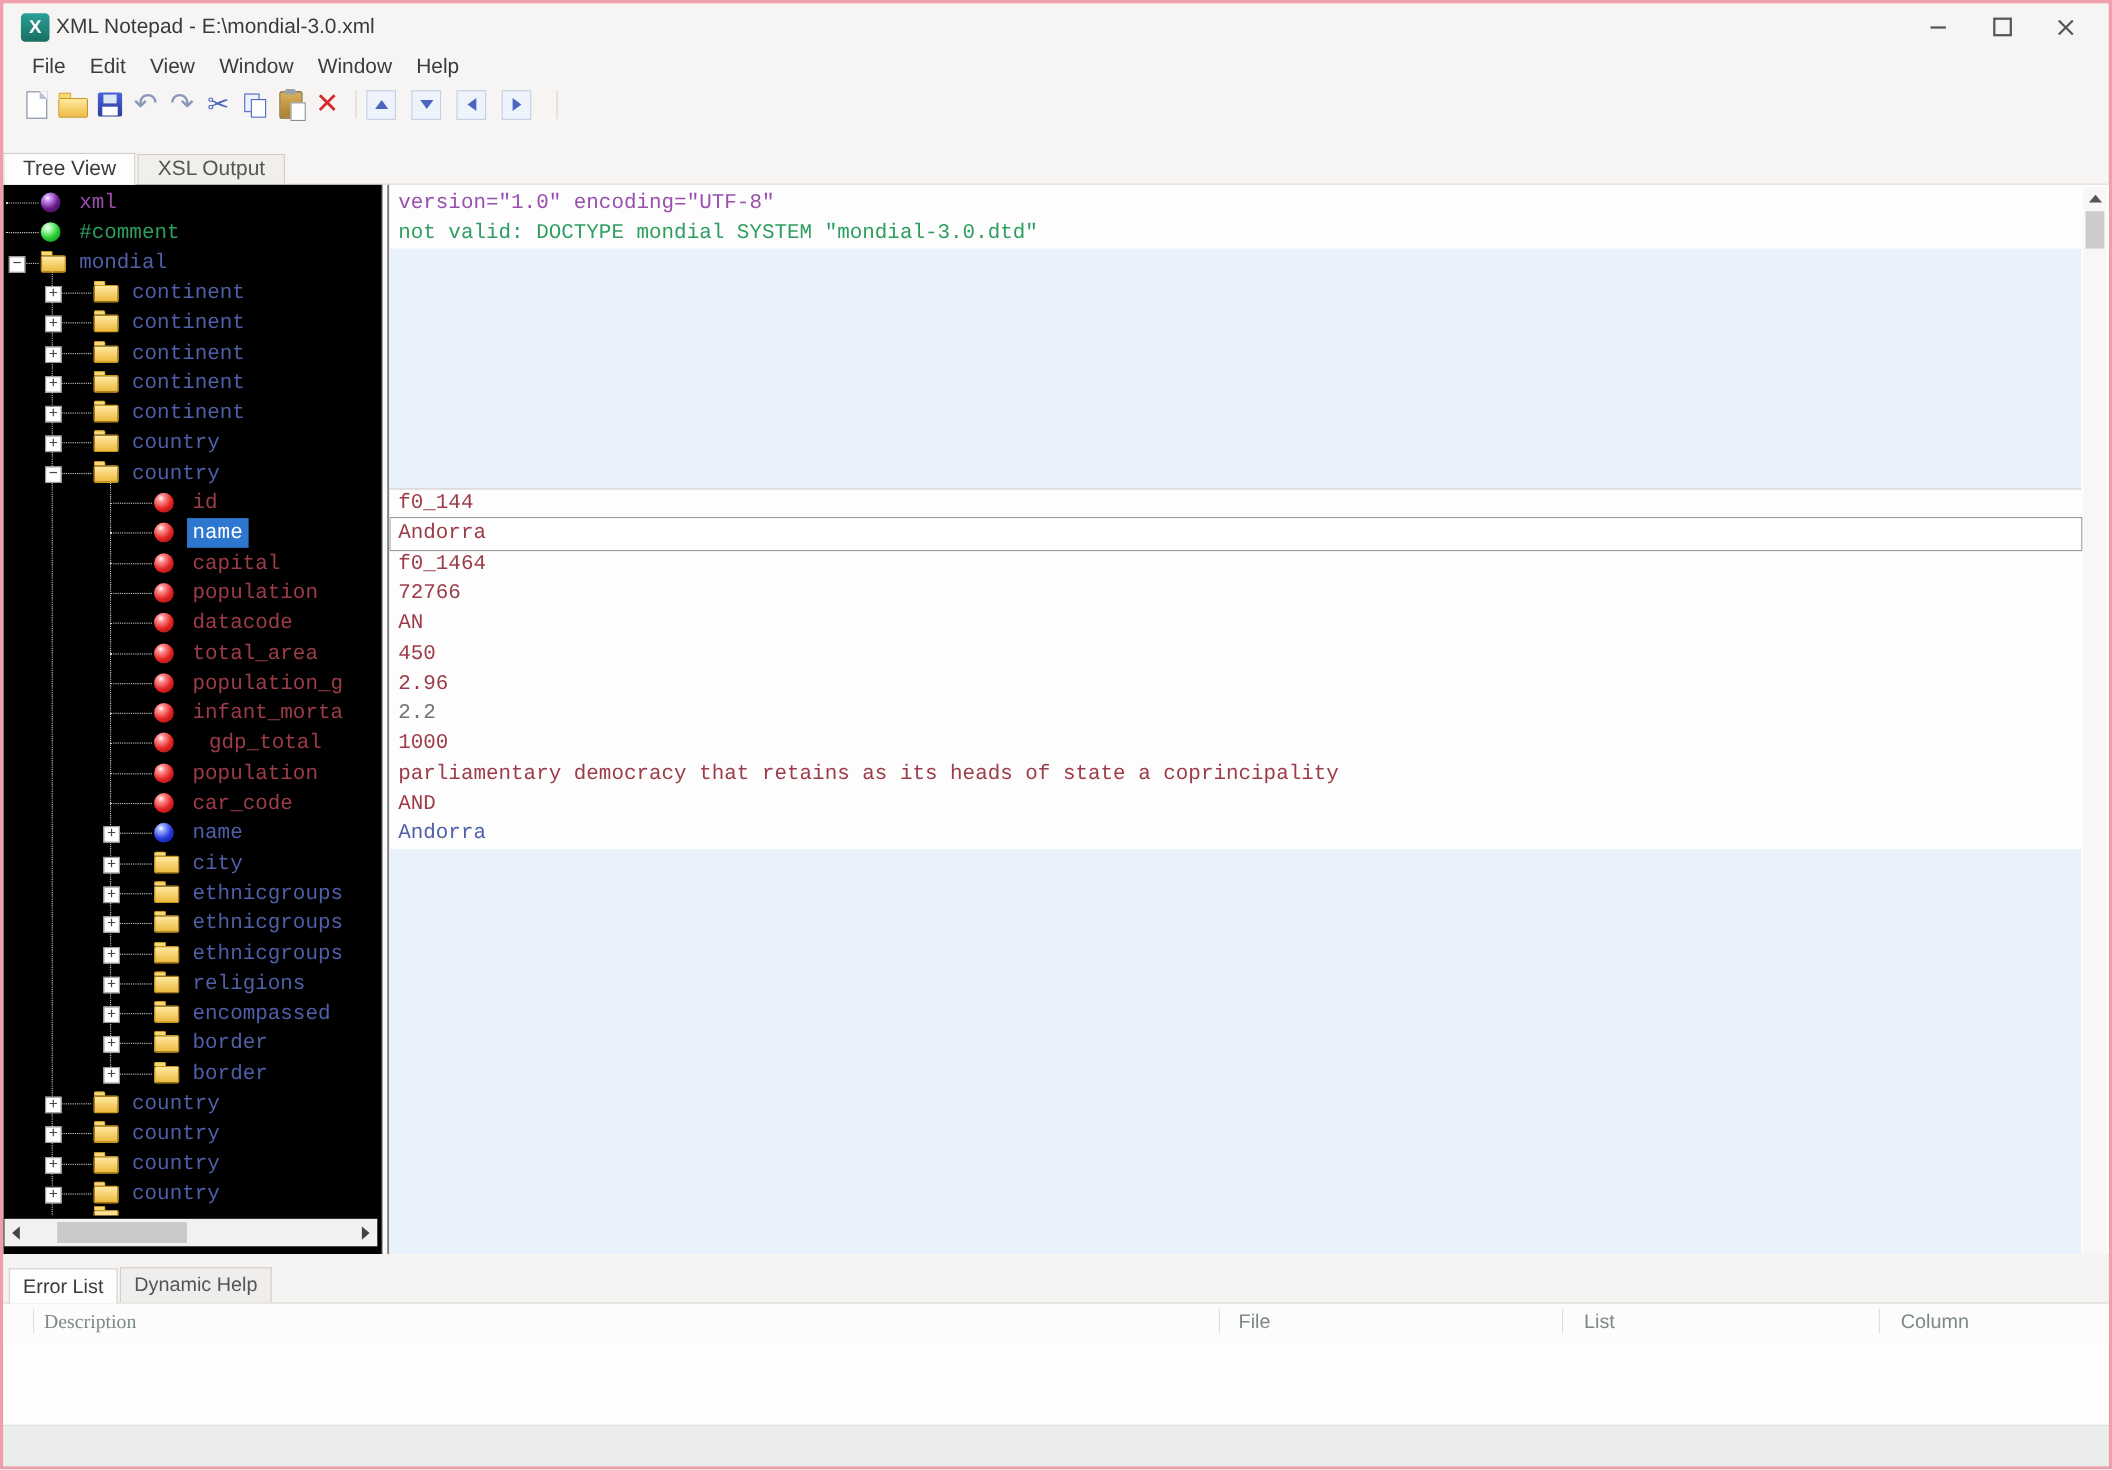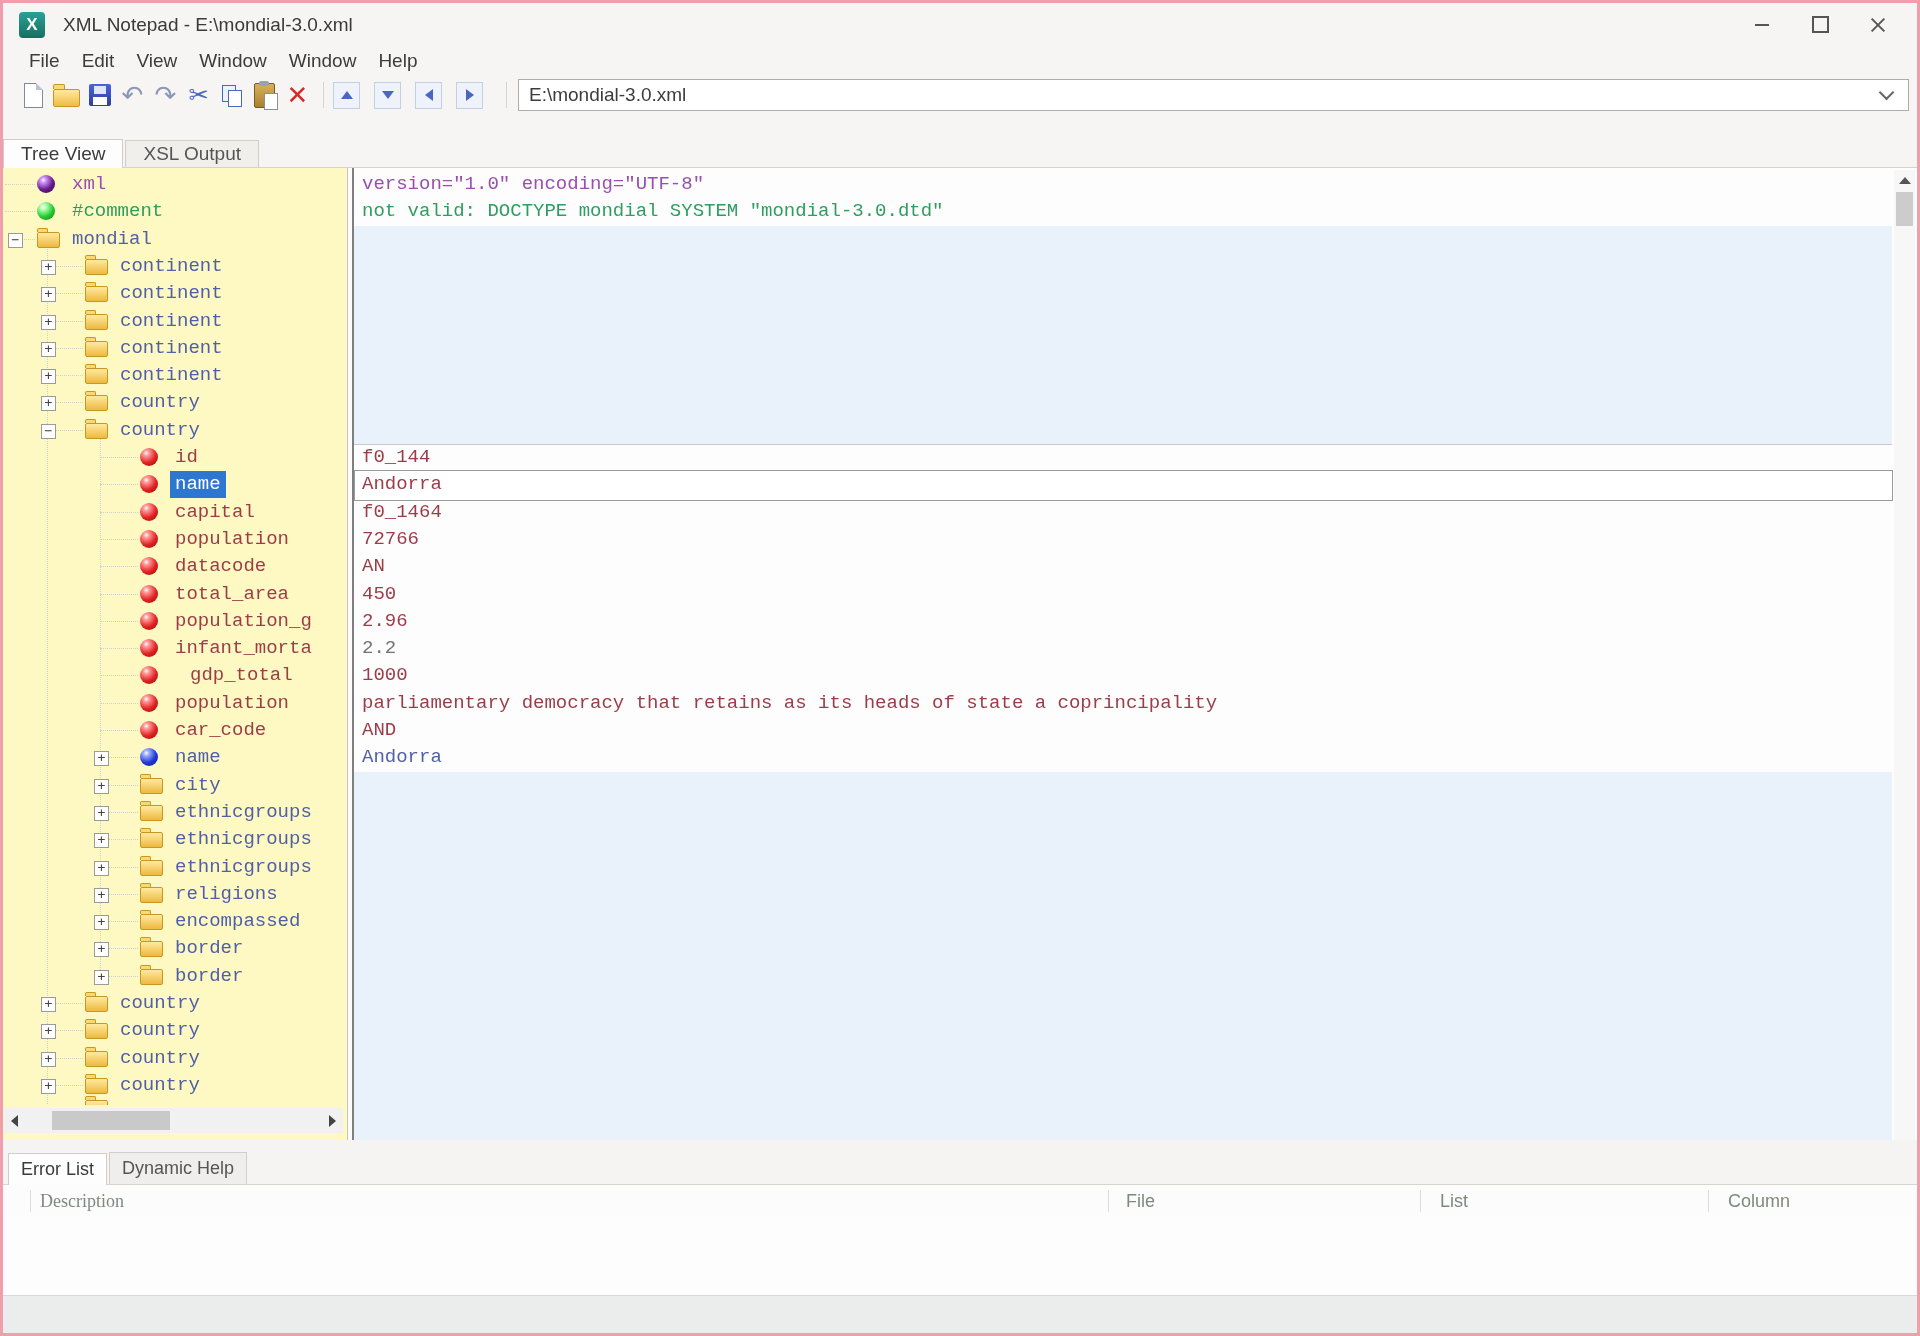--- a/index.html
+++ b/index.html
@@ -5,21 +5,21 @@
   html,body{margin:0;padding:0;background:#fff;}
   body{width:1920px;height:1336px;overflow:hidden;font-family:"Liberation Sans",sans-serif;}
   .frame{width:1914px;height:1330px;padding:3px;background:#ee9fab;}
   .window{position:relative;width:1914px;height:1330px;background:#f7f5f4;overflow:hidden;}
 
   
   .titlebar{position:relative;height:43px;display:flex;align-items:center;}
   .app-icon{width:26px;height:26px;margin-left:16px;border-radius:4px;
     background:linear-gradient(#2aa198,#186e60);position:relative;}
   .app-icon::before{content:"X";position:absolute;inset:0;color:#fff;font:bold 17px/26px "Liberation Sans",sans-serif;text-align:center;}
-  .title{margin-left:18px;font-size:19px;color:#3a3a3a;}
+  .title{margin-left:6px;font-size:19px;color:#3a3a3a;}
   .controls{position:absolute;right:10px;top:0;height:43px;display:flex;align-items:center;}
   .ctrl{width:58px;height:36px;display:flex;align-items:center;justify-content:center;position:relative;}
   .min-glyph{width:14px;height:2px;background:#555;}
   .max-glyph{width:13px;height:13px;border:2px solid #555;}
   .x1,.x2{position:absolute;width:18px;height:2px;background:#555;left:20px;top:17px;}
   .x1{transform:rotate(45deg);} .x2{transform:rotate(-45deg);}
 
   
   .menubar{height:30px;display:flex;align-items:center;padding-left:15px;}
   .menu-item{padding:0 11px;font-size:19px;color:#3c3c3c;}
@@ -57,21 +57,21 @@
   .addrtext{margin-left:10px;font-size:19px;color:#3c3c3c;flex:1;}
   .chev{width:9px;height:9px;border-right:2px solid #666;border-bottom:2px solid #666;transform:rotate(45deg);margin-right:16px;margin-top:-5px;}
 
   
   .tabstrip{position:relative;height:53px;border-bottom:1px solid #d6d1cd;display:flex;align-items:flex-end;}
   .vtab{height:26px;line-height:26px;padding:0 17px;background:#f1efec;border:1px solid #d2cdc9;border-bottom:none;color:#555;font-size:19px;margin-right:2px;position:relative;}
   .vtab.active{background:#fdfdfd;height:28px;line-height:28px;margin-bottom:-1px;color:#3c3c3c;z-index:2;}
 
   
   .main{position:relative;height:972px;background:#fdfdfd;display:flex;}
-  .treepanel{position:relative;width:344px;border-right:1px solid #c4c4c4;overflow:hidden;background:#fef9c3;flex:none;text-decoration:underline;}
+  .treepanel{position:relative;width:344px;border-right:1px solid #c4c4c4;overflow:hidden;background:#000000;flex:none;text-decoration:underline;}
   .splitter{width:4px;background:#fbfbfb;border-right:2px solid #7f7f7f;flex:none;}
   .valuepanel{position:relative;flex:1;overflow:hidden;background:#fdfdfd;}
   .treecontent{position:absolute;left:0;right:0;top:0;height:937px;overflow:hidden;}
   .guide{position:absolute;width:0;border-left:1px dotted #cfcfcf;z-index:0;}
   .trow{position:absolute;left:0;right:0;height:27px;}
   .stub{position:absolute;top:13px;height:0;border-top:1px dotted #cfcfcf;z-index:0;}
   .texp{position:absolute;width:13px;height:13px;top:7px;background:#fff;border:1px solid #9a9a9a;color:#444;
     font:13px/12px "DejaVu Sans Mono",monospace;text-align:center;z-index:3;}
   .tico{position:absolute;z-index:2;}
   .sphere{width:18px;height:18px;border-radius:50%;margin-top:4px;}
@@ -184,24 +184,20 @@
             <div class="tri down"></div>
           </div>
           <div class="nbtn">
             <div class="tri left"></div>
           </div>
           <div class="nbtn">
             <div class="tri right"></div>
           </div>
         </div>
       <div class="tsep"></div>
-      <div class="addressbox">
-        <span class="addrtext">E:\mondial-3.0.xml</span>
-        <span class="chev"></span>
-      </div>
     </div>
 
     <div class="tabstrip">
       <div class="vtab active">Tree View</div>
       <div class="vtab">XSL Output</div>
     </div>
 
     <div class="main">
       <div class="treepanel">
         <div class="treecontent" id="treecontent">

